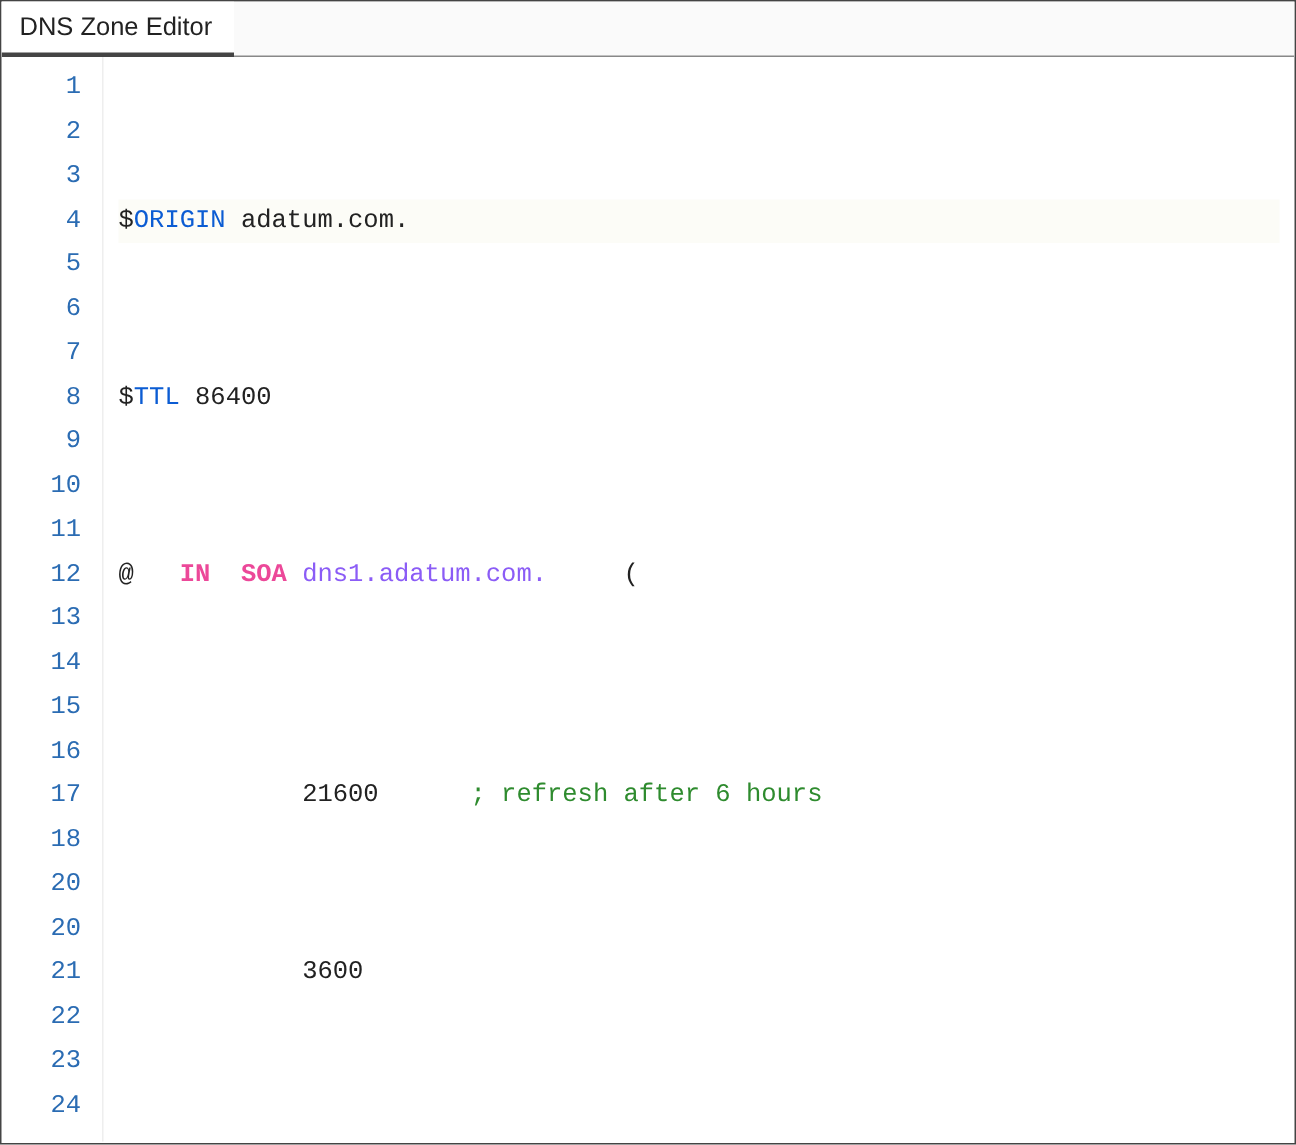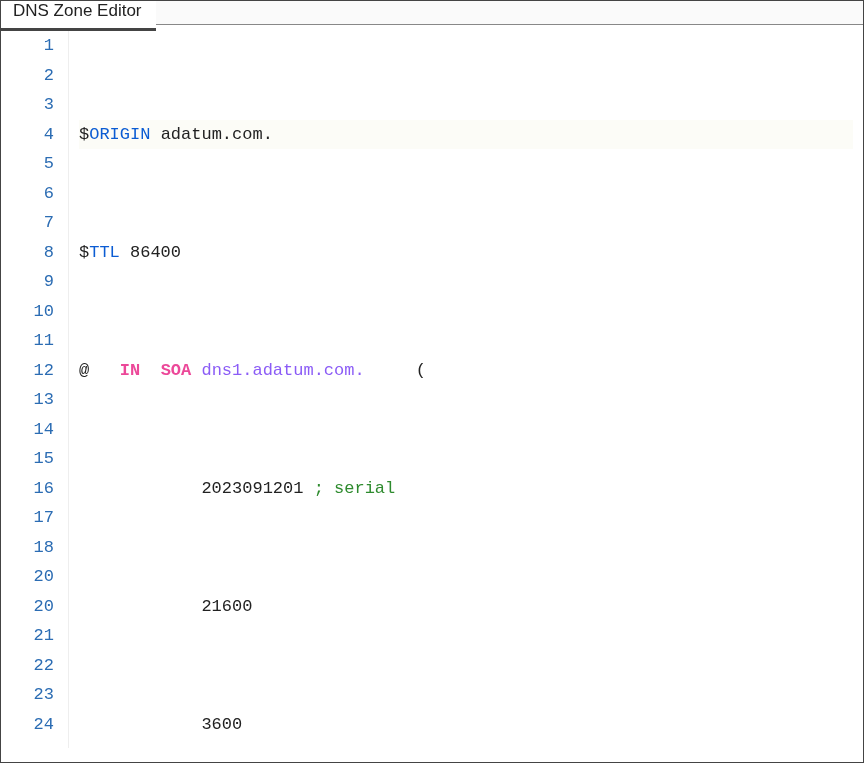--- a/index.html
+++ b/index.html
@@ -9,21 +9,21 @@
       width: 864px;
       height: 763px;
       border: 1px solid #444;
       overflow: hidden;
     }
     .header {
       display: flex;
       align-items: center;
       border-bottom: 1px solid #888;
       background: #fafafa;
-      height: 24px;
+      height: 37px;
     }
     .tab {
       padding: 7px 14px 7px 12px;
       font-family: 'Segoe UI', Arial, sans-serif;
       font-size: 17px;
       color: #222;
       background: #fff;
       border-bottom: 3px solid #444;
       position: relative;
       top: 0px;
@@ -103,23 +103,22 @@
   </div>
 
   <div class="code">
 
     <div class="code-line current"><span class="txt">$</span><span class="dir">ORIGIN</span><span class="txt"> </span><span class="txt">adatum.com.</span></div>
 
     <div class="code-line"><span class="txt">$</span><span class="dir">TTL</span><span class="txt"> </span><span class="txt">86400</span></div>
 
     <div class="code-line"><span class="txt">@</span><span class="txt">   </span><span class="inwd">IN</span><span class="txt">  </span><span class="inwd">SOA</span><span class="txt"> </span><span class="name">dns1.adatum.com.</span><span class="txt">    </span><span class="txt"> </span><span class="txt">(</span></div>
 
-    <div class="code-line"><span class="txt">            </span><span class="txt">2023091201</span><span class="txt"> </span><span class="comment">; serial</span></div>
 
-    <div class="code-line"><span class="txt">            </span><span class="txt">21600</span><span class="txt">      </span></div>
+    <div class="code-line"><span class="txt">            </span><span class="txt">21600</span><span class="txt">      </span><span class="comment">; refresh after 6 hours</span></div>
 
     <div class="code-line"><span class="txt">            </span><span class="txt">3600</span><span class="txt">       </span></div>
 
     
 
     
 
     
 
     

